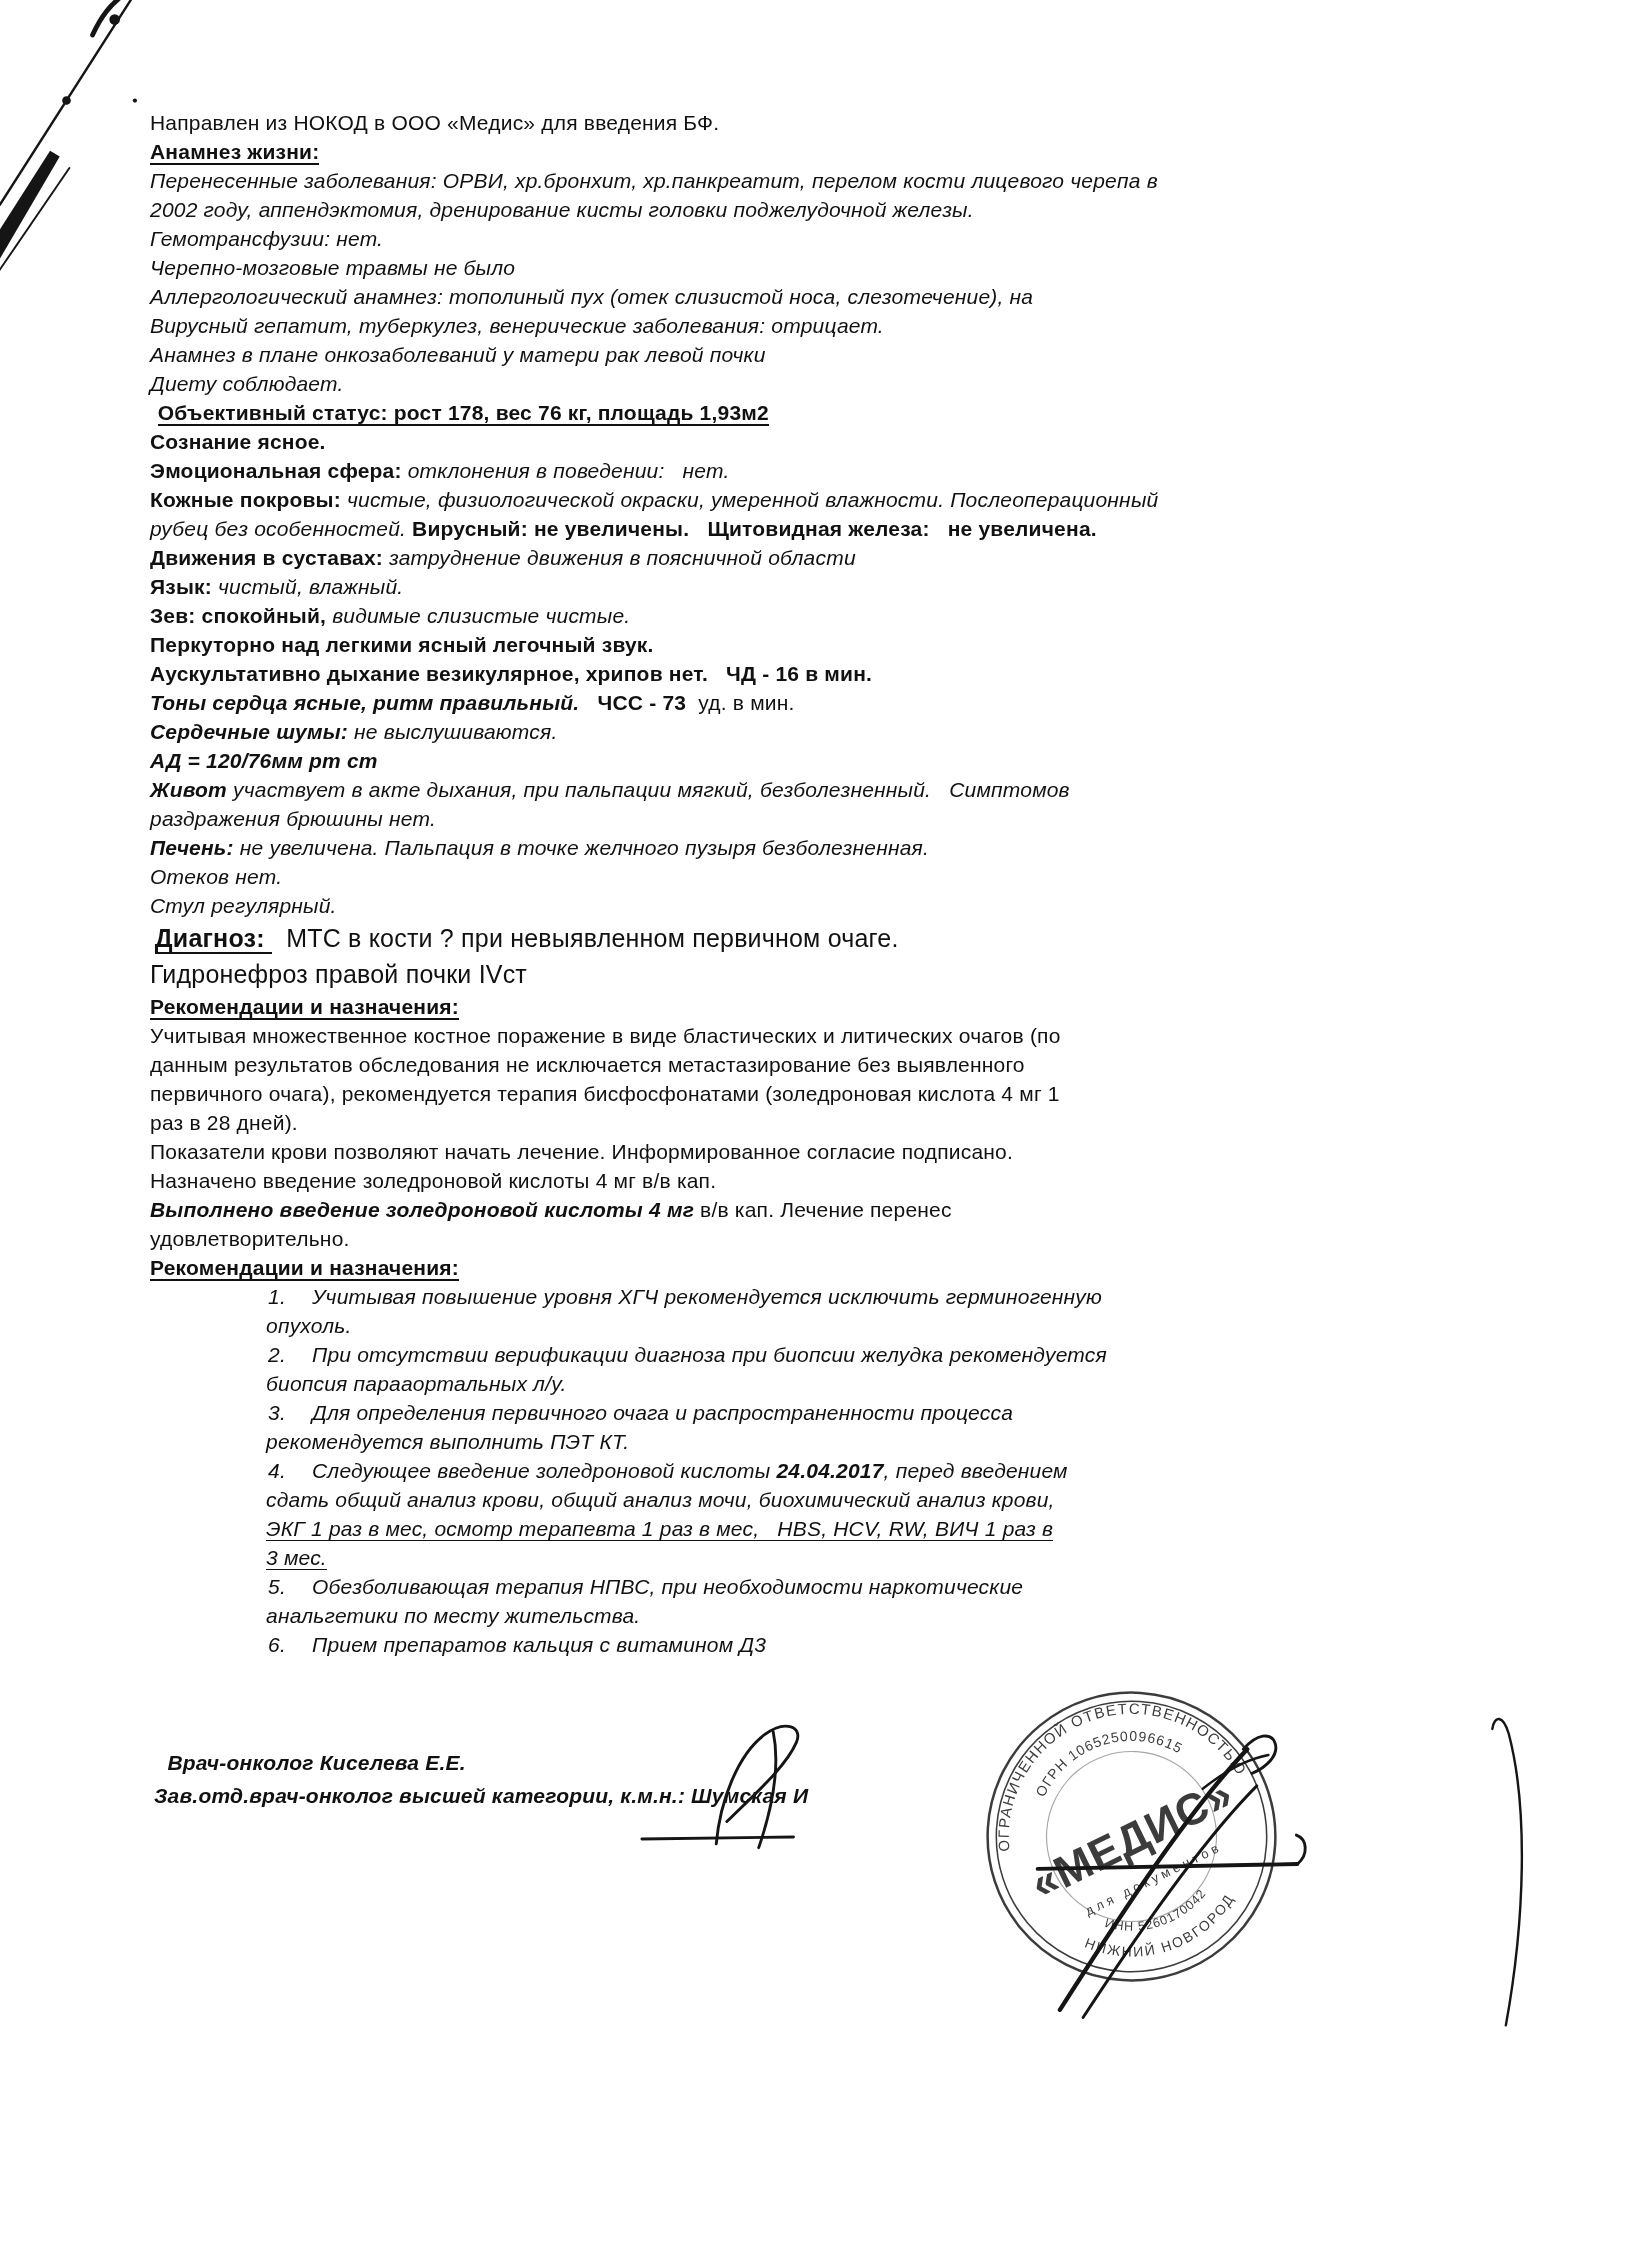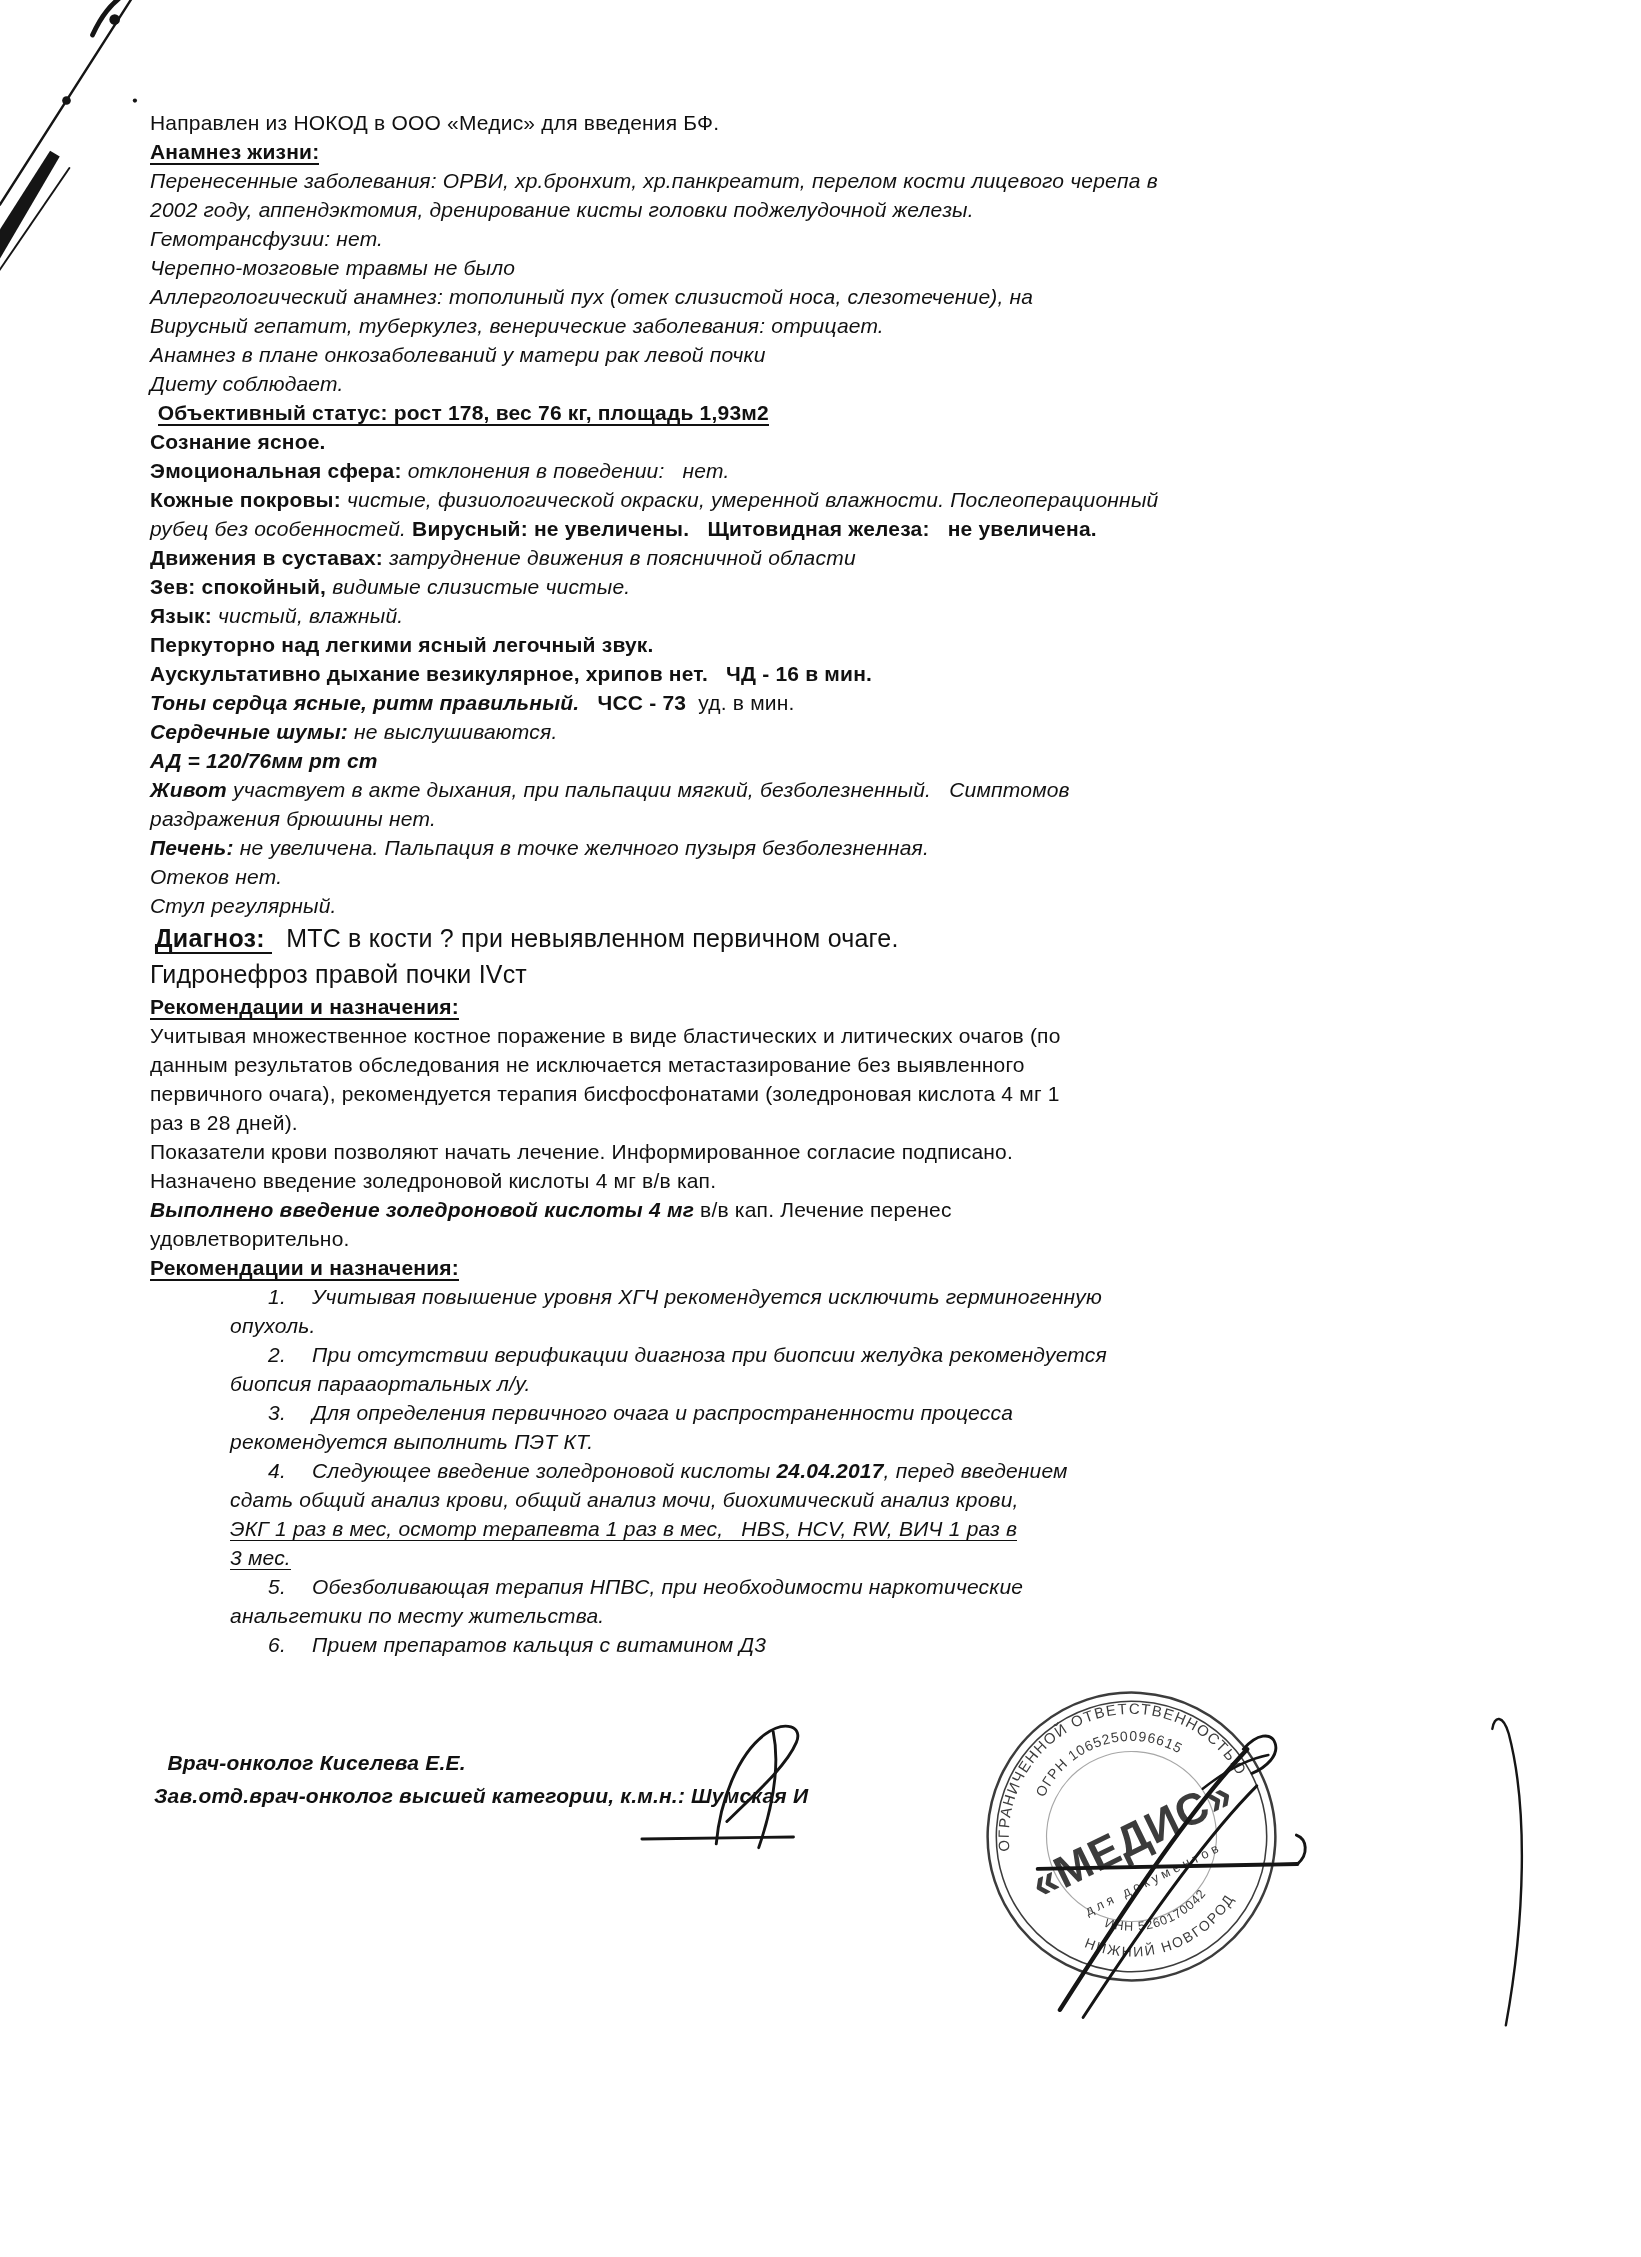--- a/index.html
+++ b/index.html
@@ -2,21 +2,21 @@
 <html><head>
 <meta charset="utf-8">
 <style>
   html,body{margin:0;padding:0;background:#e8e8e8;}
   .page{position:relative;width:1641px;height:2257px;background:#ffffff;overflow:hidden;
         font-family:"Liberation Sans",sans-serif;color:#111111;}
   .content{position:absolute;left:150px;top:108px;width:1352px;z-index:2;}
   .line{font-size:21px;line-height:29px;white-space:pre;letter-spacing:0.2px;}
   .line.lg{font-size:25px;line-height:36px;}
   .line.list{margin-left:118px;}
-  .line.cont{margin-left:80px;}
+  .line.cont{margin-left:116px;}
   .st-n{font-style:normal;}
   .st-i{font-style:italic;}
   .st-b{font-weight:700;}
   .st-bi{font-weight:700;font-style:italic;}
   .st-bu{font-weight:700;border-bottom:2.4px solid #111;}
   .st-iu{font-style:italic;border-bottom:1.9px solid #111;}
   .st-num{display:inline-block;width:44px;font-style:italic;}
   .overlay{position:absolute;left:0;top:0;z-index:3;pointer-events:none;}
   .stampbox{position:absolute;left:977px;top:1682px;width:309px;height:309px;z-index:1;opacity:.88;}
 </style>
@@ -79,22 +79,22 @@
       <div class="line"><span class="st-i">Аллергологический анамнез: тополиный пух (отек слизистой носа, слезотечение), на</span></div>
       <div class="line"><span class="st-i">Вирусный гепатит, туберкулез, венерические заболевания: отрицает.</span></div>
       <div class="line"><span class="st-i">Анамнез в плане онкозаболеваний у матери рак левой почки</span></div>
       <div class="line"><span class="st-i">Диету соблюдает.</span></div>
       <div class="line" style="margin-left: 7.7px;"><span class="st-bu">Объективный статус: рост 178, вес 76 кг, площадь 1,93м2</span></div>
       <div class="line"><span class="st-b">Сознание ясное.</span></div>
       <div class="line"><span class="st-b">Эмоциональная сфера: </span><span class="st-i">отклонения в поведении:   нет.</span></div>
       <div class="line"><span class="st-b">Кожные покровы: </span><span class="st-i">чистые, физиологической окраски, умеренной влажности. Послеоперационный</span></div>
       <div class="line"><span class="st-i">рубец без особенностей. </span><span class="st-b">Вирусный: не увеличены.   Щитовидная железа:   не увеличена.</span></div>
       <div class="line"><span class="st-b">Движения в суставах: </span><span class="st-i">затруднение движения в поясничной области</span></div>
+      <div class="line"><span class="st-b">Язык: </span><span class="st-i">чистый, влажный.</span></div>
       <div class="line"><span class="st-b">Зев: спокойный, </span><span class="st-i">видимые слизистые чистые.</span></div>
-      <div class="line"><span class="st-b">Язык: </span><span class="st-i">чистый, влажный.</span></div>
       <div class="line"><span class="st-b">Перкуторно над легкими ясный легочный звук.</span></div>
       <div class="line"><span class="st-b">Аускультативно дыхание везикулярное, хрипов нет.   ЧД - 16 в мин.</span></div>
       <div class="line"><span class="st-bi">Тоны сердца ясные, ритм правильный.   </span><span class="st-b">ЧСС - 73</span><span class="st-n">  уд. в мин.</span></div>
       <div class="line"><span class="st-bi">Сердечные шумы: </span><span class="st-i">не выслушиваются.</span></div>
       <div class="line"><span class="st-bi">АД = 120/76мм рт ст</span></div>
       <div class="line"><span class="st-bi">Живот </span><span class="st-i">участвует в акте дыхания, при пальпации мягкий, безболезненный.   Симптомов</span></div>
       <div class="line"><span class="st-i">раздражения брюшины нет.</span></div>
       <div class="line"><span class="st-bi">Печень: </span><span class="st-i">не увеличена. Пальпация в точке желчного пузыря безболезненная.</span></div>
       <div class="line"><span class="st-i">Отеков нет.</span></div>
       <div class="line"><span class="st-i">Стул регулярный.</span></div>

